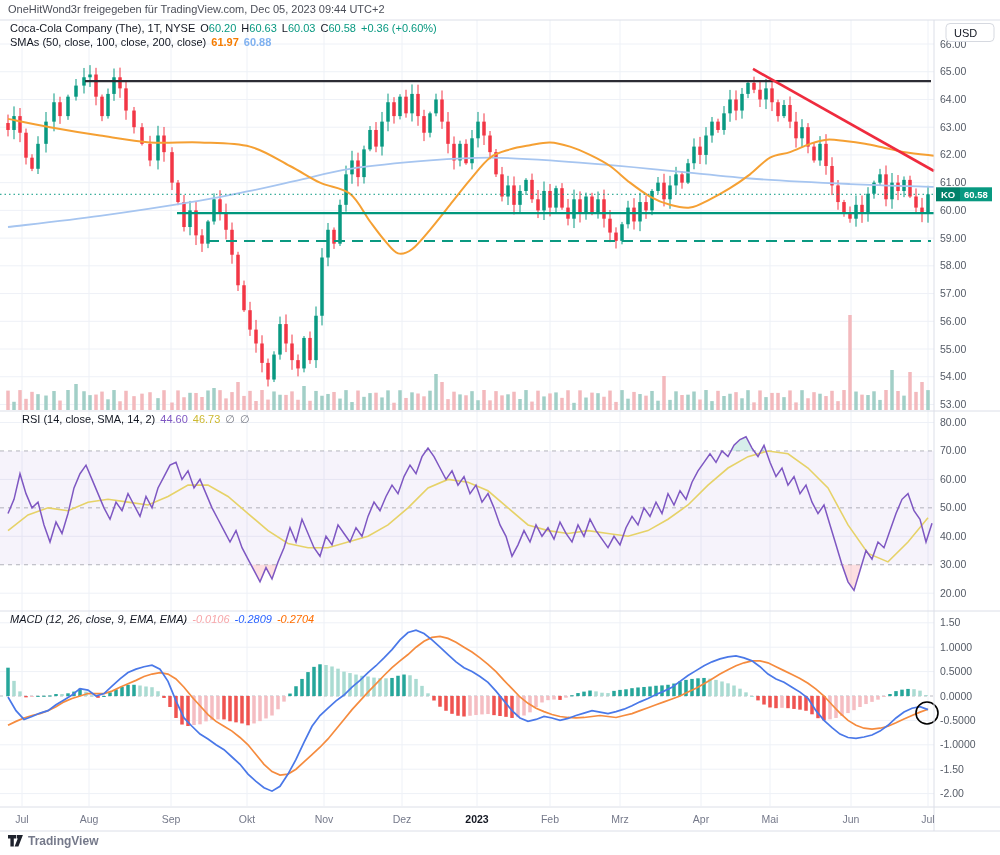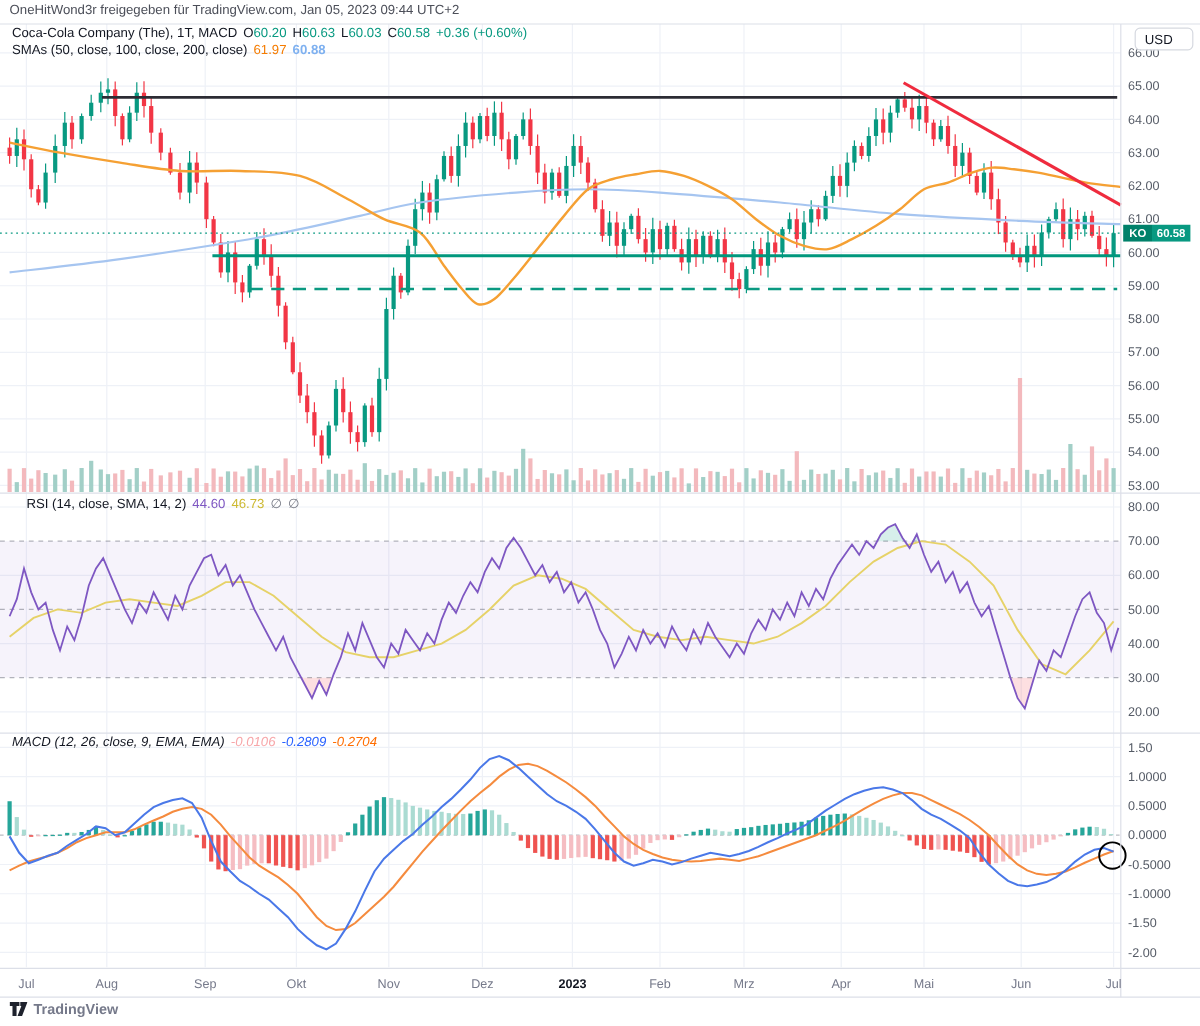--- a/index.html
+++ b/index.html
@@ -7,21 +7,21 @@
   #stage{position:relative;width:1000px;height:855px;background:#fff;}
   #chart-svg{position:absolute;left:0;top:0;z-index:1;}
   .overlay{position:absolute;z-index:2;font-size:11px;color:#131722;white-space:nowrap;}
   .hdr{top:3px;left:8px;color:#4c4f59;}
   .leg-main{top:21px;left:10px;line-height:14px;}
   .leg-rsi{top:413px;left:10px;padding-left:12px;}
   .leg-macd{top:613px;left:10px;font-style:italic;}
   .lbl{color:#131722;}
   .sp{margin-left:5px;}
   .green{color:#089981;}
-  .orange{color:#f57c00;}
+  .orange{color:#f57c00;font-weight:bold;}
   .lblue{color:#7fb1f0;font-weight:bold;}
   .purple{color:#7e57c2;}
   .yellow{color:#cdb931;}
   .pink{color:#f7a6a9;}
   .blue{color:#2962ff;}
   .dorange{color:#ff6d00;}
   .grey{color:#787b86;}
   .footer{top:834px;left:8px;display:flex;align-items:flex-end;gap:5px;z-index:2;position:absolute;}
   .footer span{font-size:12px;font-weight:bold;color:#75798a;}
 </style>
@@ -768,25 +768,25 @@
         <text x="477" y="823" text-anchor="middle" fill="#131722" font-weight="bold">2023</text>
         <text x="550" y="823" text-anchor="middle" fill="#75798a" font-weight="normal">Feb</text>
         <text x="620" y="823" text-anchor="middle" fill="#75798a" font-weight="normal">Mrz</text>
         <text x="701" y="823" text-anchor="middle" fill="#75798a" font-weight="normal">Apr</text>
         <text x="770" y="823" text-anchor="middle" fill="#75798a" font-weight="normal">Mai</text>
         <text x="851" y="823" text-anchor="middle" fill="#75798a" font-weight="normal">Jun</text>
         <text x="928" y="823" text-anchor="middle" fill="#75798a" font-weight="normal">Jul</text>
       </g>
     </svg>
 
-  <div class="overlay hdr">OneHitWond3r freigegeben für TradingView.com, Jan 05, 2023 09:44 UTC+2</div>
+  <div class="overlay hdr">OneHitWond3r freigegeben für TradingView.com, Dec 05, 2023 09:44 UTC+2</div>
 
   <div class="overlay leg-main">
     <div>
-      <span class="lbl">Coca-Cola Company (The), 1T, MACD</span><span class="lbl sp">O</span><span class="green">60.20</span><span class="lbl sp">H</span><span class="green">60.63</span><span class="lbl sp">L</span><span class="green">60.03</span><span class="lbl sp">C</span><span class="green">60.58</span><span class="green sp">+0.36 (+0.60%)</span>
+      <span class="lbl">Coca-Cola Company (The), 1T, NYSE</span><span class="lbl sp">O</span><span class="green">60.20</span><span class="lbl sp">H</span><span class="green">60.63</span><span class="lbl sp">L</span><span class="green">60.03</span><span class="lbl sp">C</span><span class="green">60.58</span><span class="green sp">+0.36 (+0.60%)</span>
     </div>
     <div>
       <span class="lbl">SMAs (50, close, 100, close, 200, close)</span><span class="orange sp">61.97</span><span class="lblue sp">60.88</span>
     </div>
   </div>
 
   <div class="overlay leg-rsi">
     <span class="lbl">RSI (14, close, SMA, 14, 2)</span><span class="purple sp">44.60</span><span class="yellow sp">46.73</span><span class="grey sp">∅</span><span class="grey sp">∅</span>
   </div>
 

